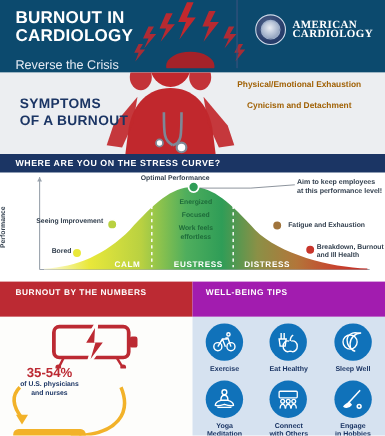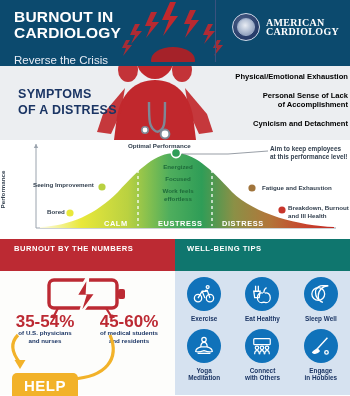--- a/index.html
+++ b/index.html
@@ -57,22 +57,22 @@
   .symptoms {
     position: relative; height: 74px; background: #eceef1; overflow:hidden;
   }
   .symptoms-head {
     position:absolute; left:18px; top:20px; width:130px; text-align:left;
     color:#1b3564; font-size:12.5px; font-weight:bold; line-height:16px;
     letter-spacing:.3px;
   }
   .figure { position:absolute; left:95px; top:-30px; width:120px; height:112px; }
   .symptom-list {
-    position:absolute; left:196px; top:6px; width:152px; text-align:right;
-    color:#000000;
+    position:absolute; left:196px; top:6px; width:152px; text-align:center;
+    color:#a16207;
   }
   .symptom-list li {
     list-style:none; font-size:7.6px; font-weight:bold; line-height:9.5px;
     margin-bottom:9px;
   }
 
   
   .band-stress {
     height: 17px; background:#1b3564; position:relative;
   }
@@ -105,33 +105,33 @@
   .z-eustress { left:158px; }
   .z-distress { left:222px; }
   .eu-word {
     position:absolute; color:#1e6b3a; font-size:6.2px; font-weight:bold;
     text-align:center; width:60px; left:148px;
   }
 
   
   .two-head { display:flex; height:32px; }
   .head-red { width:175px; background:#bc2a33; position:relative; }
-  .head-blue { width:175px; background:#0f766e; position:relative; }
+  .head-blue { width:175px; background:#a21caf; position:relative; }
   .head-red .t, .head-blue .t {
     position:absolute; left:14px; top:5px; color:#fff;
     font-size:7.6px; font-weight:bold; letter-spacing:.5px;
   }
   .head-blue .t { left:12px; }
 
   
   .bottom { display:flex; height:124px; }
   .numbers { width:175px; background:#fdfdfb; position:relative; }
   .battery { position:absolute; left:46px; top:5px; }
   .stat { position:absolute; text-align:center; width:86px; }
-  .stat .big { color:#bc2a33; font-size:17px; font-weight:bold; line-height:14px; }
+  .stat .big { color:#bc2a33; font-size:12px; font-weight:bold; line-height:14px; }
   .stat .small { color:#1b3564; font-size:6.2px; font-weight:bold; line-height:7.6px; }
   .stat-a { left:2px; top:44px; }
   .stat-b { left:86px; top:44px; }
   .arrows { position:absolute; left:0; top:62px; }
   .help-btn {
     position:absolute; left:12px; top:102px;
     background:#f2b229; color:#fff; font-size:15px; font-weight:bold;
     padding:4px 12px 8px 12px; border-radius:5px; letter-spacing:.5px;
   }
   .tips { width:175px; background:#d6e2f0; position:relative; }
@@ -199,33 +199,32 @@
       <g fill="none" stroke="#7e8896" stroke-width="2.4">
         <path d="M54 66 C54 86 54 92 62 96"></path>
         <path d="M70 66 C70 88 70 94 62 96"></path>
       </g>
       <circle cx="50" cy="94" r="3.2" fill="#ffffff" stroke="#7e8896" stroke-width="1.6"></circle>
       <circle cx="70" cy="98" r="4.4" fill="#ffffff" stroke="#7e8896" stroke-width="2"></circle>
     </svg>
 
     <div class="symptoms-head">
       <div>SYMPTOMS</div>
-      <div>OF A DISTRESS</div>
+      <div>OF A BURNOUT</div>
     </div>
 
     <ul class="symptom-list">
       <li>Physical/Emotional Exhaustion</li>
-      <li>
-        <div>Personal Sense of Lack</div>
-        <div>of Accomplishment</div>
-      </li>
       <li>Cynicism and Detachment</li>
     </ul>
   </div>
 
+  <div class="band-stress">
+    <div class="label">WHERE ARE YOU ON THE STRESS CURVE?</div>
+  </div>
 
   <div class="chart-wrap">
     <svg class="chart-svg" width="350" height="99" viewBox="0 0 350 99">
       <defs>
         <linearGradient id="curveGrad" x1="0" y1="0" x2="1" y2="0">
           <stop offset="0%" stop-color="#fdfbe4"></stop>
           <stop offset="14%" stop-color="#e9e83a"></stop>
           <stop offset="30%" stop-color="#b9d141"></stop>
           <stop offset="44%" stop-color="#4fae5d"></stop>
           <stop offset="55%" stop-color="#2f9d57"></stop>
@@ -304,25 +303,20 @@
         <path d="M60 32 L65 40" stroke="#bc2a33" stroke-width="2.2" fill="none"></path>
         <circle cx="66" cy="41" r="2.6" fill="#bc2a33"></circle>
       </svg>
 
       <div class="stat stat-a">
         <div class="big">35-54%</div>
         <div class="small">of U.S. physicians</div>
         <div class="small">and nurses</div>
       </div>
 
-      <div class="stat stat-b">
-        <div class="big">45-60%</div>
-        <div class="small">of medical students</div>
-        <div class="small">and residents</div>
-      </div>
 
       <svg class="arrows" width="175" height="62" viewBox="0 0 175 62">
         <path d="M18 2 C10 10, 12 20, 20 30" fill="none" stroke="#f2b229" stroke-width="3.2"></path>
         <path d="M20 36 l-5.5 -9 h11 z" fill="#f2b229"></path>
         <path d="M110 2 C120 26, 106 44, 72 46" fill="none" stroke="#f2b229" stroke-width="3.2"></path>
         <path d="M64 46 l10 -5.5 v11 z" fill="#f2b229"></path>
       </svg>
 
       <div class="help-btn">HELP</div>
     </div>

